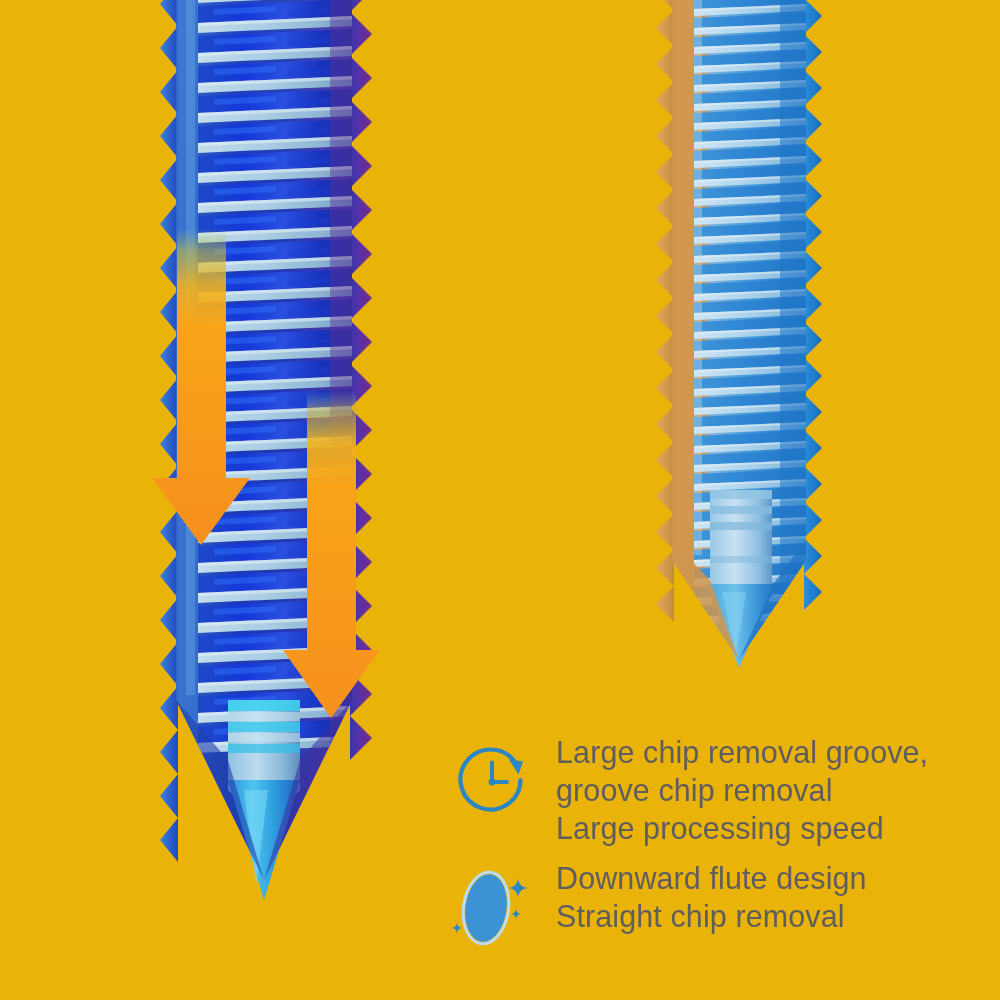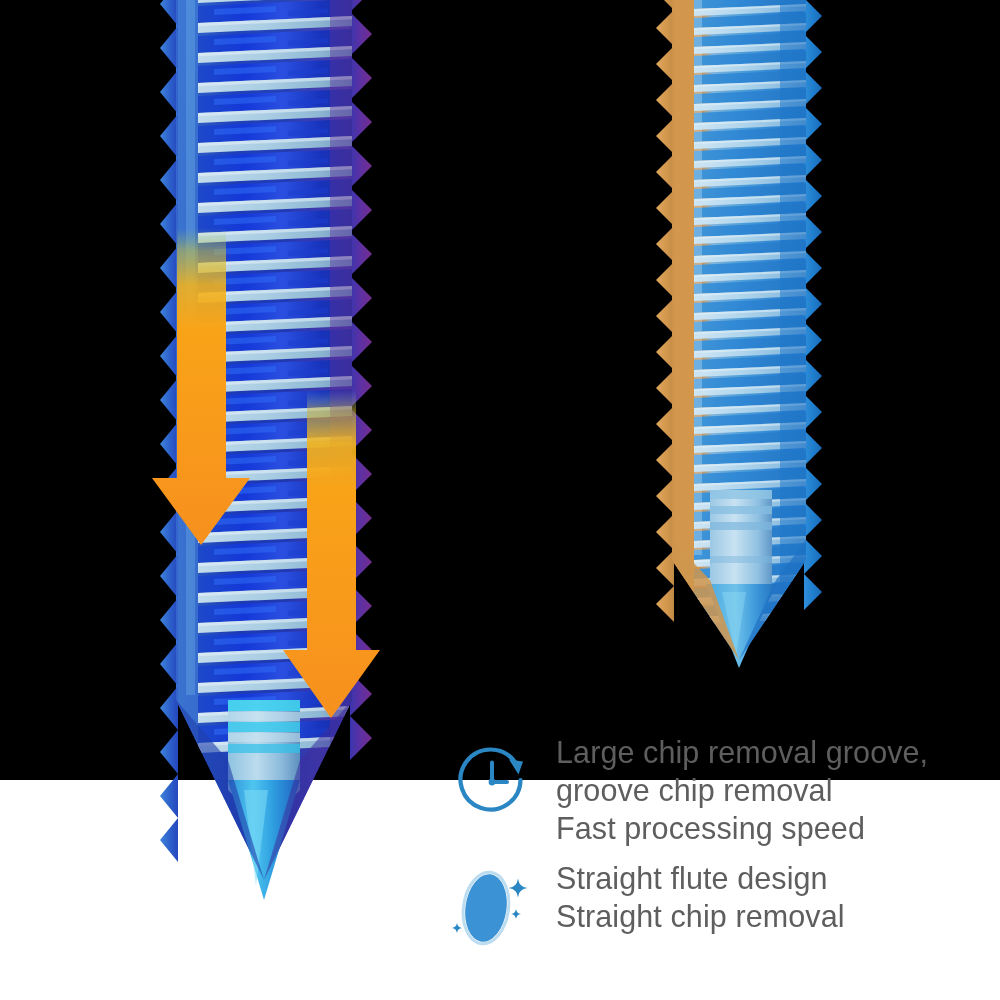--- a/index.html
+++ b/index.html
@@ -12,22 +12,22 @@
     height: 1000px;
     position: relative;
     overflow: hidden;
     font-family: "Liberation Sans", sans-serif;
   }
 
   #stage {
     position: absolute;
     left: 0; top: 0;
     width: 1000px;
-    height: 780px;
-    background: #000000;
+    height: 1000px;
+    background: #eab308;
   }
 
   .product-svg {
     position: absolute;
     left: 0;
     top: 0;
     width: 1000px;
     height: 1000px;
   }
 
@@ -576,21 +576,21 @@
         <path d="M60,22.5 L74,24.5 L69.5,37.5 Z" fill="#2b87c4"></path>
 
         <path d="M43,25.5 L43,45" fill="none" stroke="#2b87c4" stroke-width="4" stroke-linecap="round"></path>
         <path d="M43,45 L58,45" fill="none" stroke="#2b87c4" stroke-width="4" stroke-linecap="round"></path>
         <circle cx="43" cy="45" r="3.4" fill="#2b87c4"></circle>
       </svg>
     </div>
     <div class="feature-text">
       <span class="line">Large chip removal groove,</span>
       <span class="line">groove chip removal</span>
-      <span class="line">Fast processing speed</span>
+      <span class="line">Large processing speed</span>
     </div>
   </div>
 
   <div class="feature-block" id="feature-flute-design">
     <div class="feature-icon">
       <svg width="92" height="92" viewBox="0 0 92 92">
 
         <ellipse cx="40" cy="48" rx="22.5" ry="36" transform="rotate(8 40 48)" fill="none" stroke="#bcdcf0" stroke-width="3"></ellipse>
 
         <ellipse cx="40" cy="48" rx="20.5" ry="34" transform="rotate(8 40 48)" fill="#3b92d4"></ellipse>
@@ -602,18 +602,18 @@
           <g transform="translate(70,54) scale(0.50)">
               <use href="#sparkleStar"></use>
             </g>
           <g transform="translate(11,68) scale(0.52)">
               <use href="#sparkleStar"></use>
             </g>
         </g>
       </svg>
     </div>
     <div class="feature-text">
-      <span class="line">Straight flute design</span>
+      <span class="line">Downward flute design</span>
       <span class="line">Straight chip removal</span>
     </div>
   </div>
 
 </div>
 
 </body></html>

